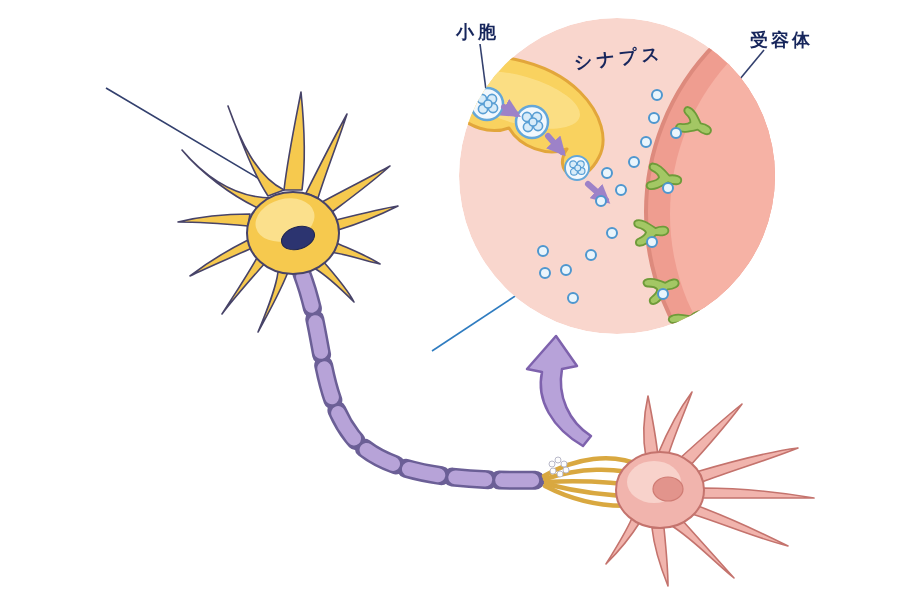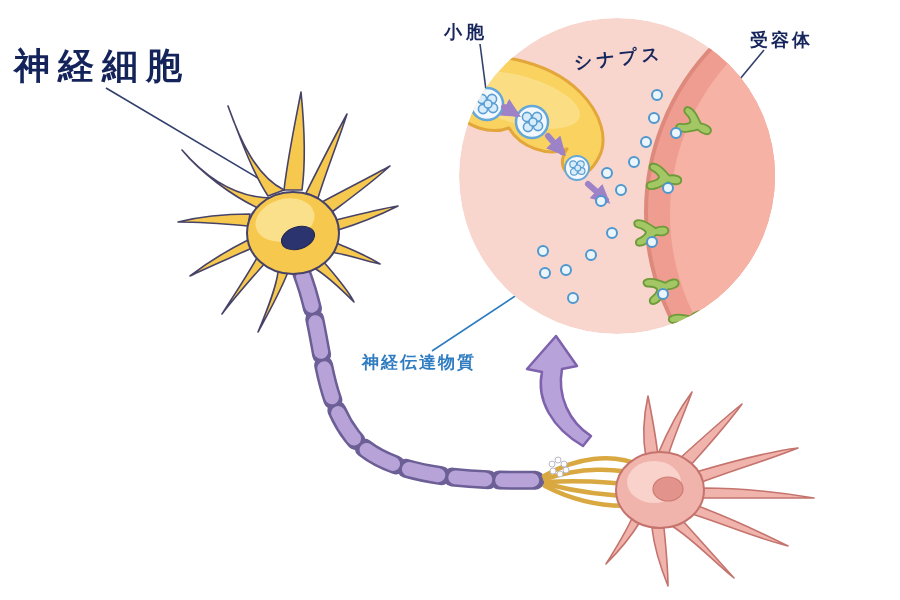--- a/index.html
+++ b/index.html
@@ -6,21 +6,21 @@
   .stage{
     position:relative;width:900px;height:600px;background:#ffffff;overflow:hidden;
     font-family:"Liberation Sans","DejaVu Sans",sans-serif;
   }
   .stage svg{position:absolute;left:0;top:0;}
   .label{
     position:absolute;font-weight:bold;color:#17265c;white-space:nowrap;
     font-family:"Liberation Sans","DejaVu Sans",sans-serif;
   }
   .label.title{left:14px;top:42px;font-size:36px;letter-spacing:8px;color:#14235a;}
-  .label.vesicle{left:444px;top:20px;font-size:18px;letter-spacing:4px;}
+  .label.vesicle{left:456px;top:20px;font-size:18px;letter-spacing:4px;}
   .label.synapse{left:574px;top:46px;font-size:18px;letter-spacing:4px;transform:rotate(-6deg);}
   .label.receptor{left:750px;top:28px;font-size:18px;letter-spacing:3px;}
   .label.neurotransmitter{left:362px;top:351px;font-size:17px;letter-spacing:2px;color:#2f7cc0;}
 </style>
 </head>
 <body>
 
 <div class="stage">
 
 <svg width="900" height="600" viewBox="0 0 900 600" xmlns="http://www.w3.org/2000/svg" xmlns:xlink="http://www.w3.org/1999/xlink">
@@ -155,19 +155,17 @@
     <path d="M698,506 C730,518 760,532 788,546 C756,538 724,524 692,514 Z"></path>
     <path d="M682,520 C700,540 718,560 734,578 C712,560 694,540 672,526 Z"></path>
     <path d="M664,528 C666,548 668,568 668,586 C660,566 654,546 652,528 Z"></path>
     <path d="M640,522 C630,538 618,552 606,564 C616,548 626,532 632,518 Z"></path>
     <ellipse cx="660" cy="490" rx="44" ry="38" stroke-width="2"></ellipse>
     <ellipse cx="654" cy="482" rx="27" ry="21" fill="#f8d2cb" stroke="none"></ellipse>
     <ellipse cx="668" cy="489" rx="15" ry="12" fill="#e2948c" stroke="#cf7b73" stroke-width="1.2"></ellipse>
   </g>
 </svg>
 
-<div class="label title">神経細胞</div>
 <div class="label vesicle">小胞</div>
 <div class="label synapse">シナプス</div>
 <div class="label receptor">受容体</div>
-<div class="label neurotransmitter">神経伝達物質</div>
 
 </div>
 
 </body></html>

